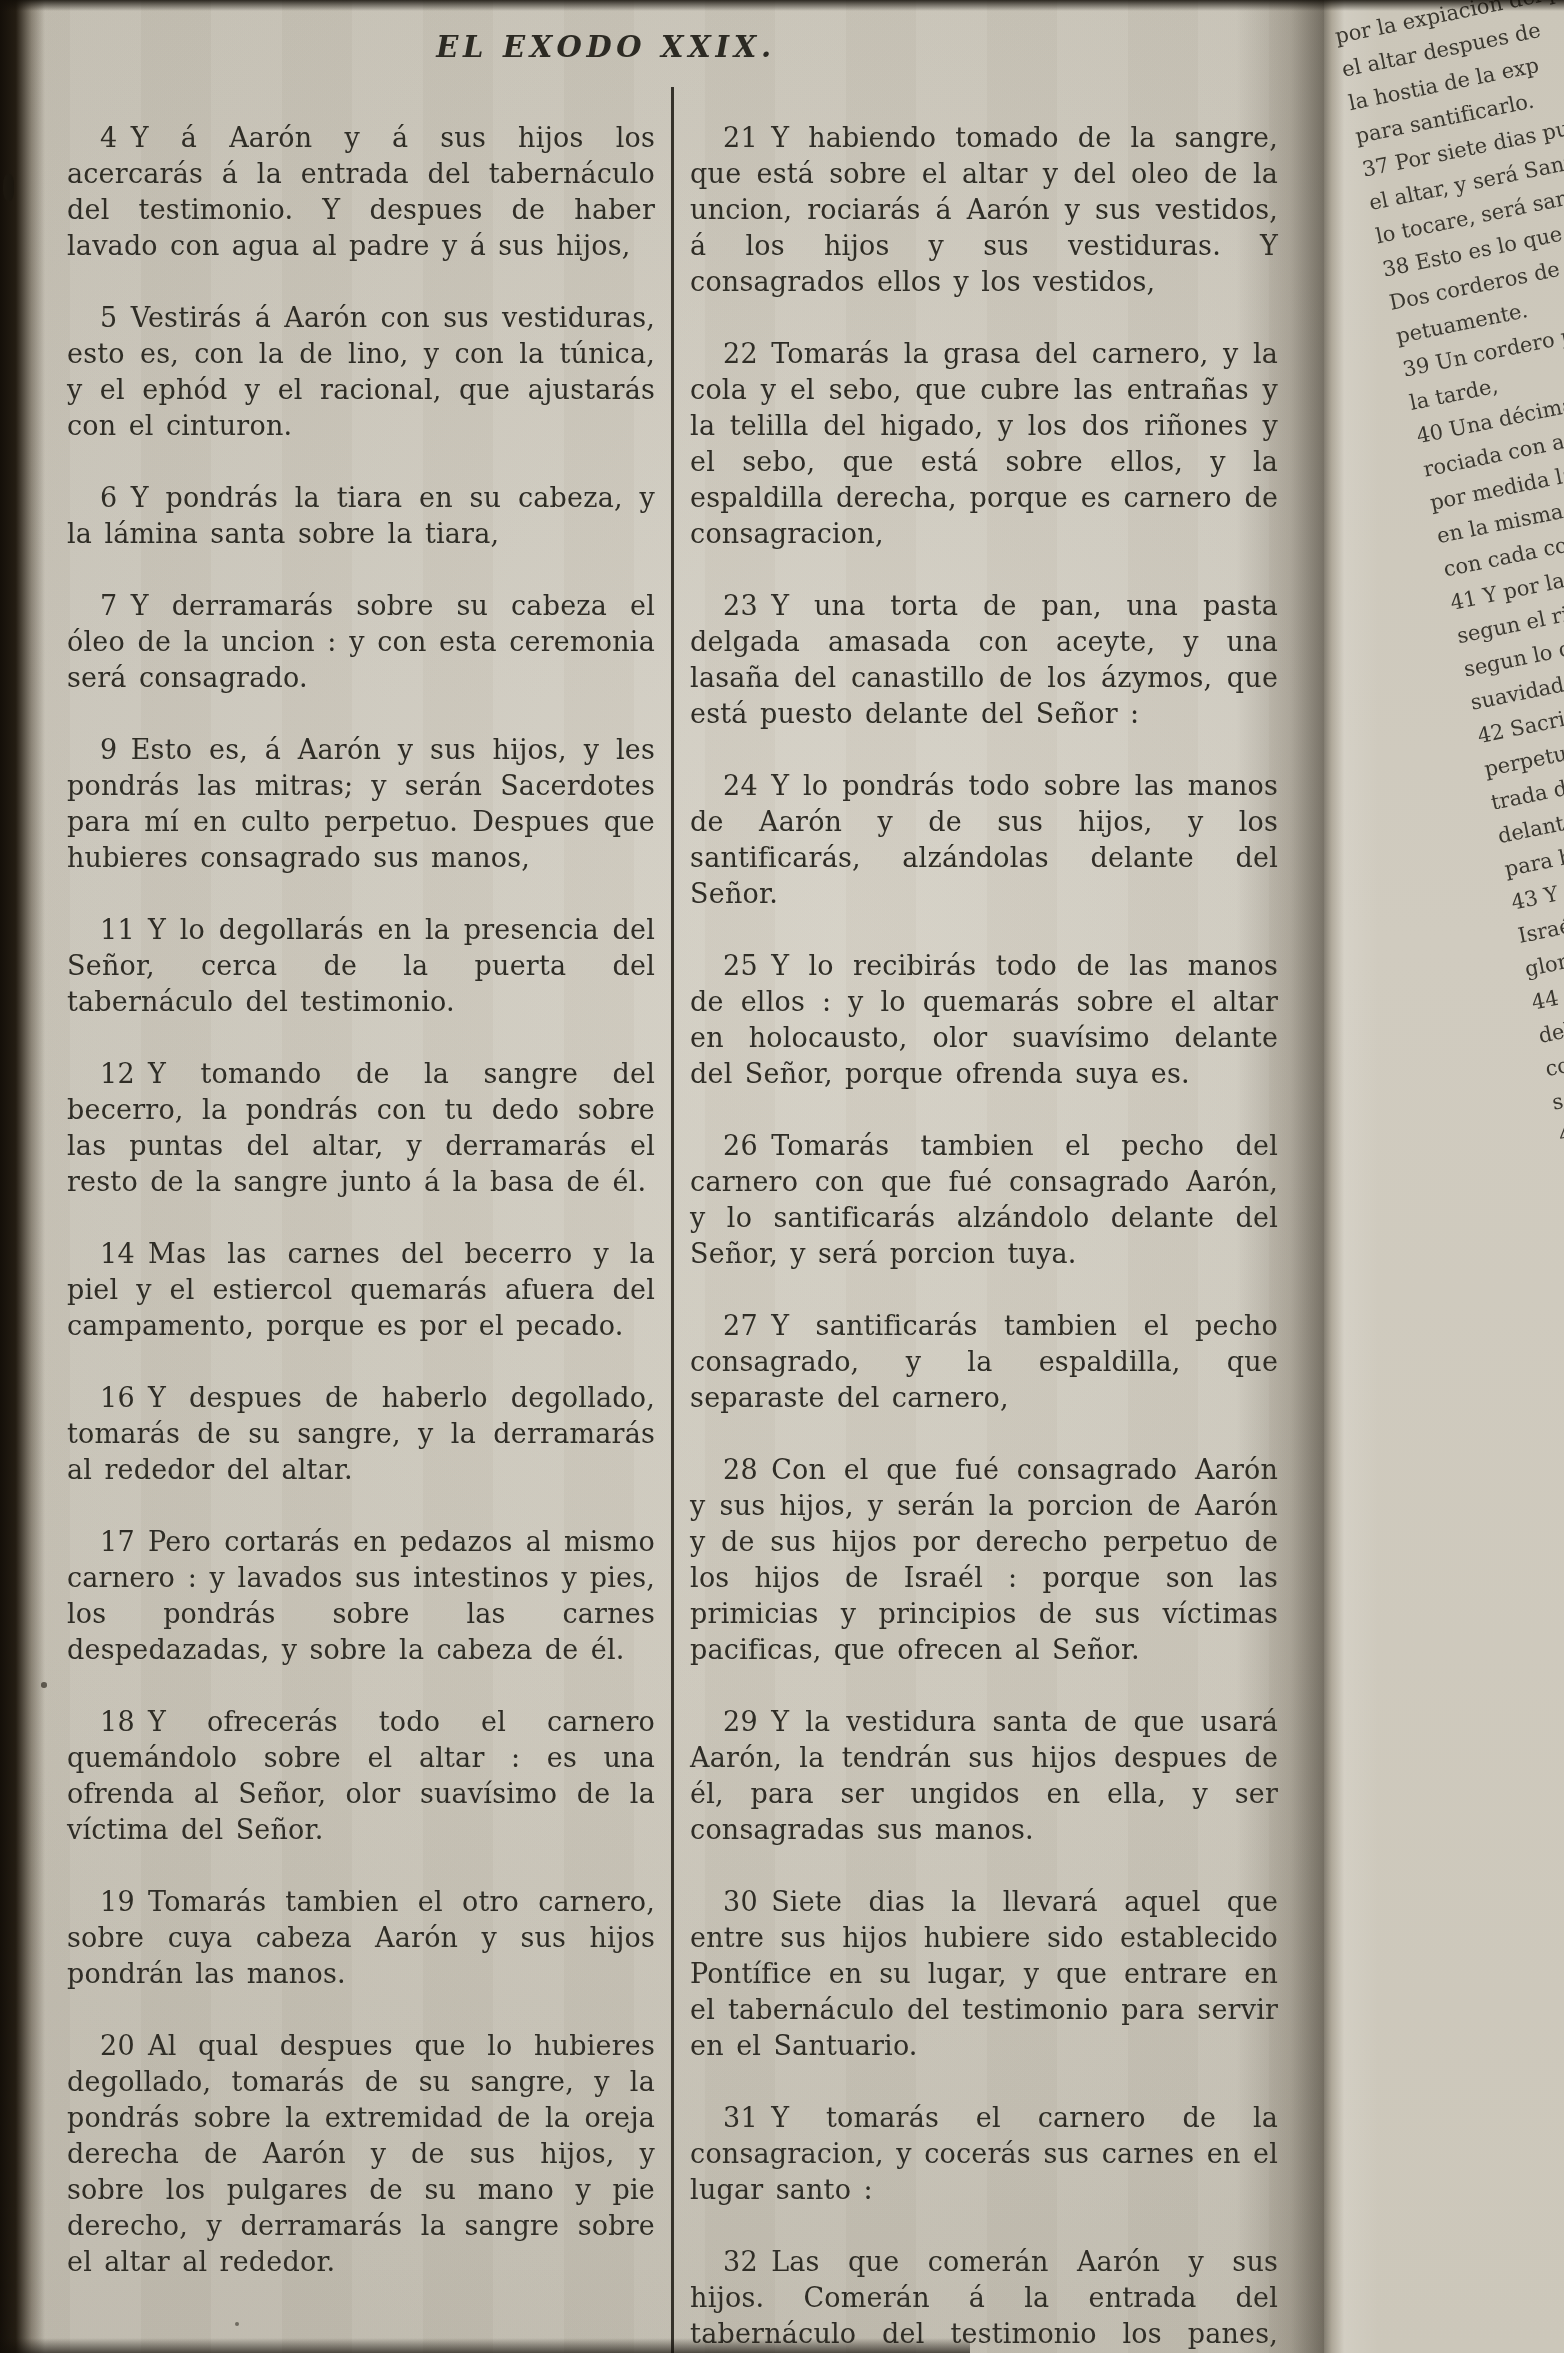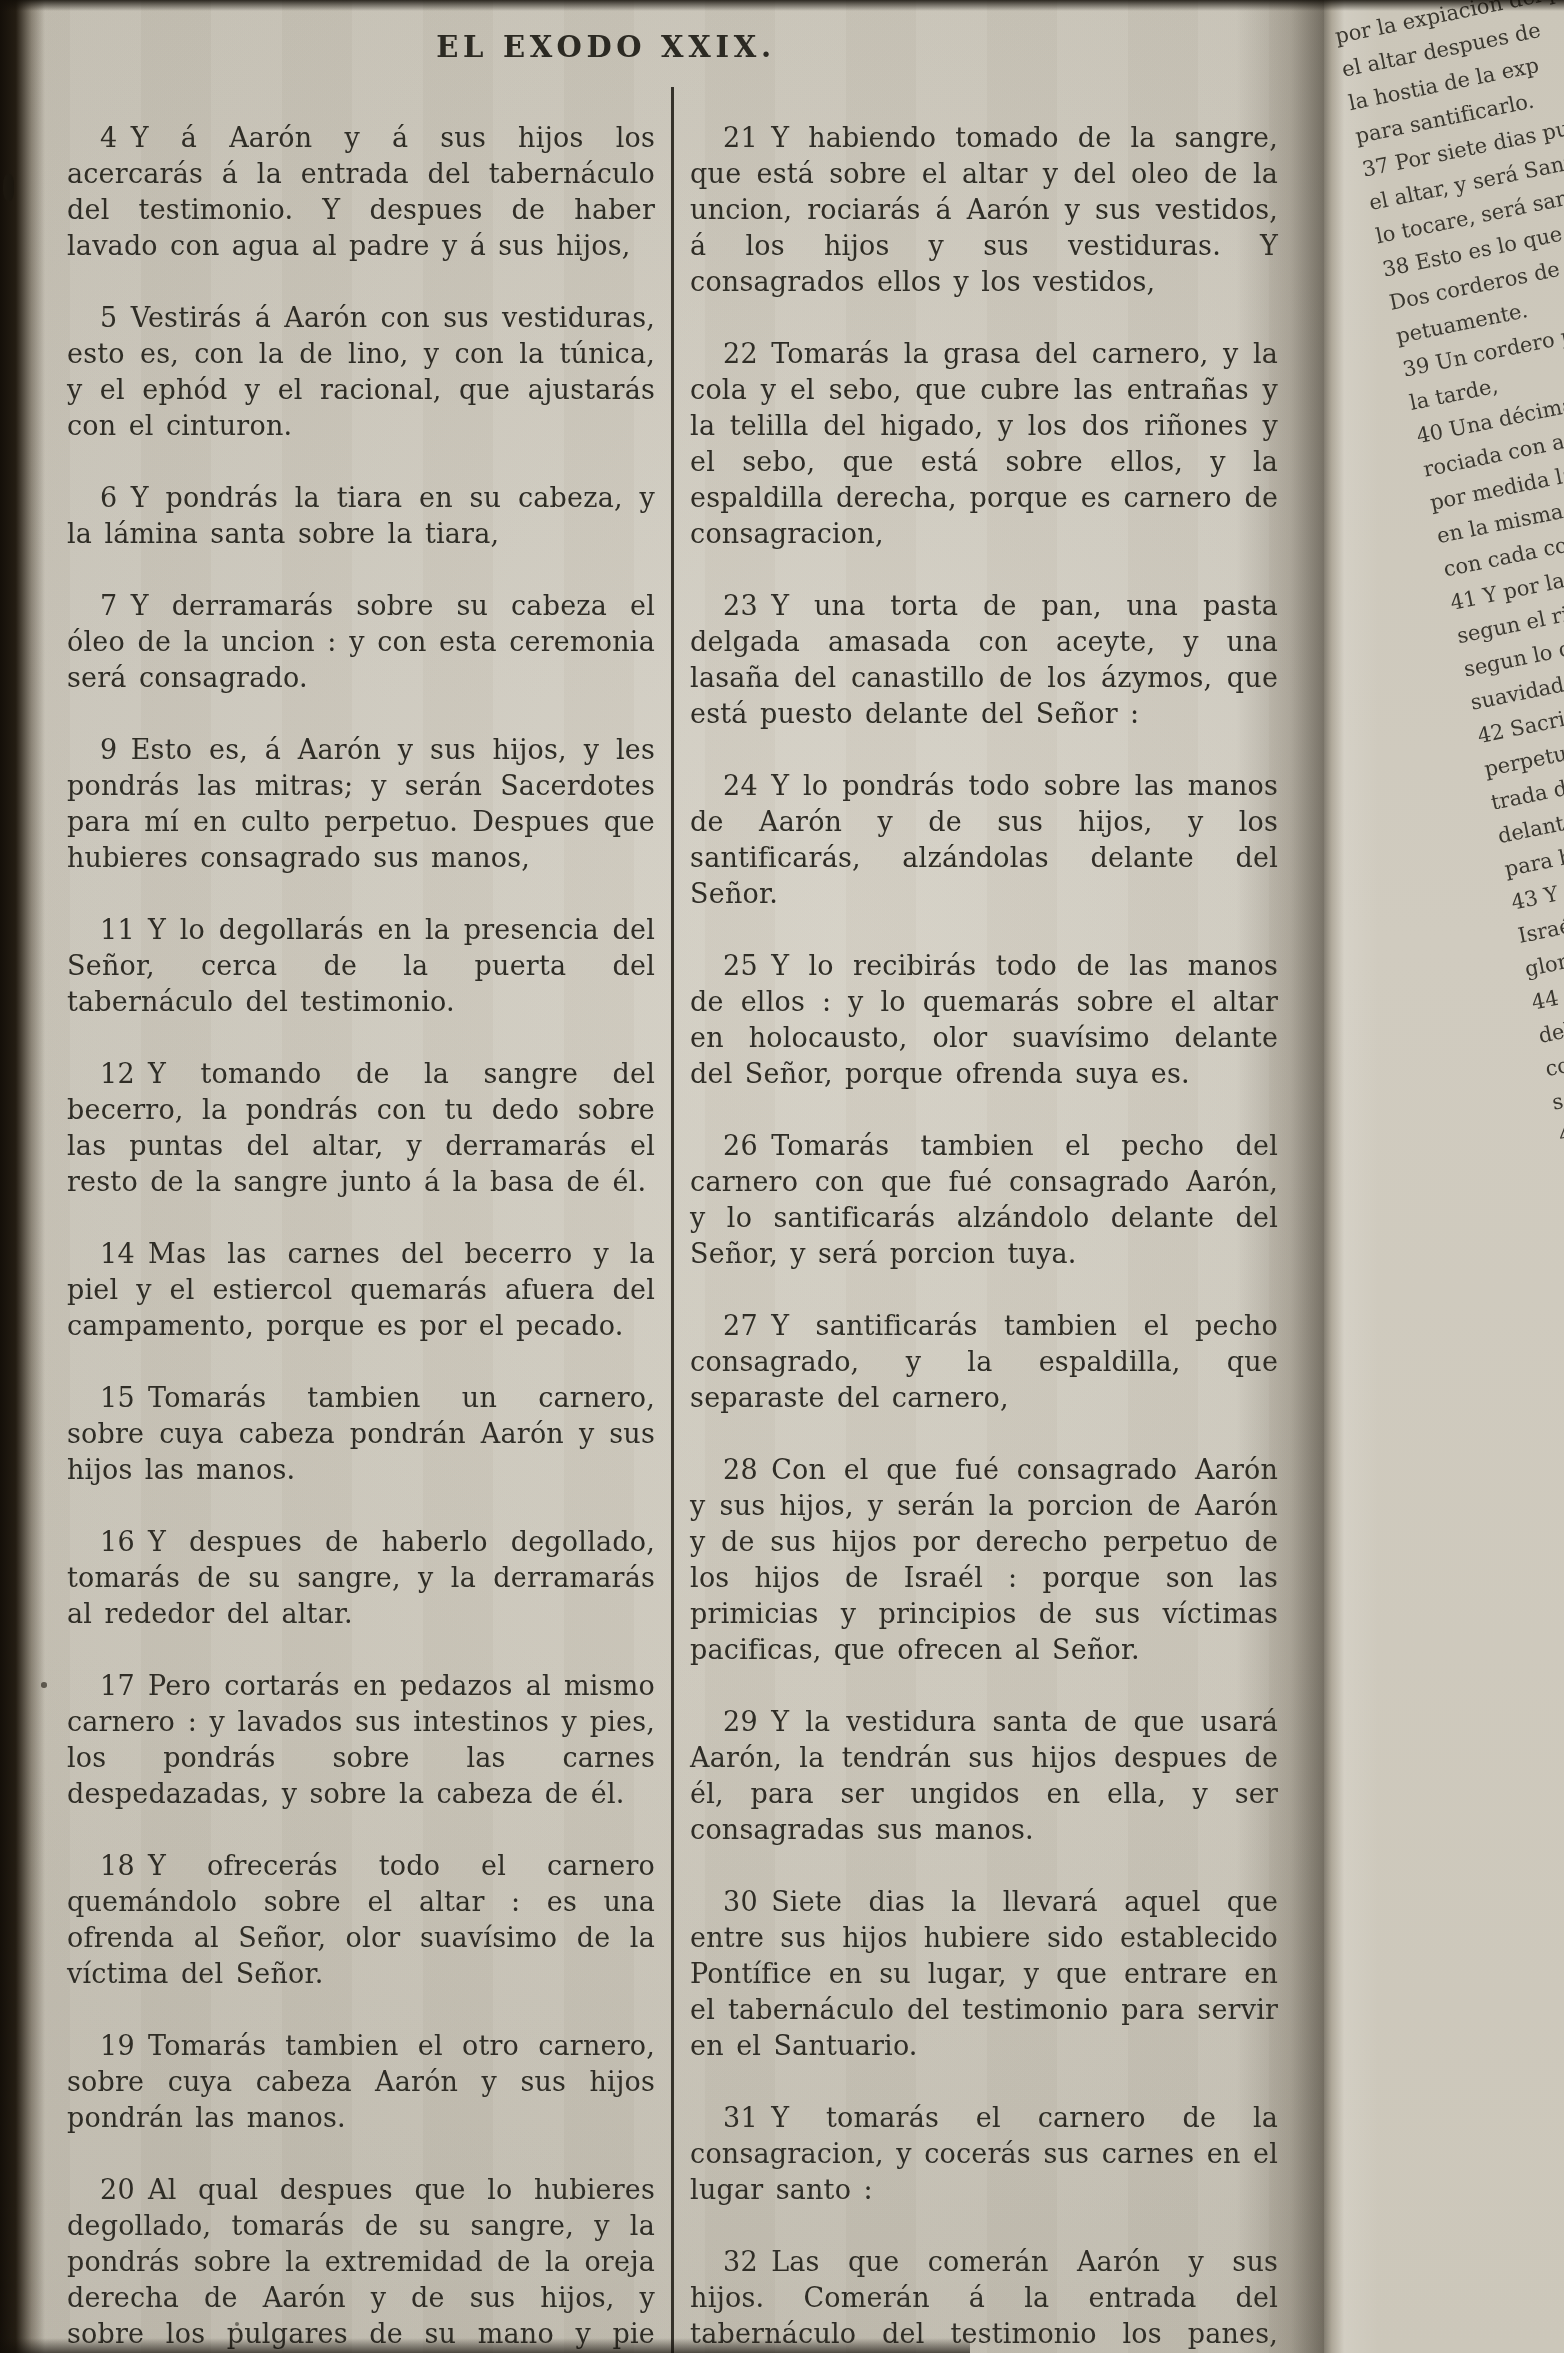--- a/index.html
+++ b/index.html
@@ -40,21 +40,21 @@
   .speck.s3 { left: 235px; top: 2322px; width: 3.9px; height: 3.9px; opacity: .5; }
 
   
   .gutter-shadow {
     position: absolute; left: 1236px; top: 0; width: 88px; height: 100%; z-index: 4;
     background: linear-gradient(to right, rgba(60,50,35,0) 0%, rgba(60,50,35,0.22) 62%, rgba(38,31,20,0.5) 100%);
   }
 
   
   .content { position: absolute; left: 67px; top: 30px; width: 1236px; z-index: 3; }
-  .header-row { width: 1078px; text-align: center; }
+  .header-row { width: 1078px; text-align: center; font-style: italic; }
   .page-header {
     display: inline-block;
     font-size: 29px; font-weight: bold; letter-spacing: 4.7px;
     color: #2c2a23;
   }
   .columns { display: flex; margin-top: 20.3px; align-items: stretch; }
   .col { width: 588px; font-size: 27px; line-height: 36px; text-align: justify;
          word-spacing: 3.5px; letter-spacing: 0.2px; }
   .col-divider { width: 2.3px; background: #35322a; margin: 3.1px 16.4px 7.8px 16.4px; }
   .verse { text-indent: 33px; margin-top: 36px; }
@@ -103,21 +103,20 @@
         <p class="verse"><span class="vnum">9</span><span class="vtext">Esto es, á Aarón y sus hijos, y les pondrás las mitras; y serán Sacerdotes para mí en culto perpetuo. Despues que hubieres consagrado sus manos,</span></p>
 
 
         <p class="verse"><span class="vnum">11</span><span class="vtext">Y lo degollarás en la presencia del Señor, cerca de la puerta del tabernáculo del testimonio.</span></p>
 
         <p class="verse"><span class="vnum">12</span><span class="vtext">Y tomando de la sangre del becerro, la pondrás con tu dedo sobre las puntas del altar, y derramarás el resto de la sangre junto á la basa de él.</span></p>
 
 
         <p class="verse"><span class="vnum">14</span><span class="vtext">Mas las carnes del becerro y la piel y el estiercol quemarás afuera del campamento, porque es por el pecado.</span></p>
 
-        <p class="verse"><span class="vnum">15</span><span class="vtext">Tomarás tambien un carnero, sobre cuya cabeza pondrán Aarón y sus hijos las manos.</span></p>
 
         <p class="verse"><span class="vnum">16</span><span class="vtext">Y despues de haberlo degollado, tomarás de su sangre, y la derramarás al rededor del altar.</span></p>
 
         <p class="verse"><span class="vnum">17</span><span class="vtext">Pero cortarás en pedazos al mismo carnero : y lavados sus intestinos y pies, los pondrás sobre las carnes despedazadas, y sobre la cabeza de él.</span></p>
 
         <p class="verse"><span class="vnum">18</span><span class="vtext">Y ofrecerás todo el carnero quemándolo sobre el altar : es una ofrenda al Señor, olor suavísimo de la víctima del Señor.</span></p>
 
         <p class="verse"><span class="vnum">19</span><span class="vtext">Tomarás tambien el otro carnero, sobre cuya cabeza Aarón y sus hijos pondrán las manos.</span></p>
 
         <p class="verse"><span class="vnum">20</span><span class="vtext">Al qual despues que lo hubieres degollado, tomarás de su sangre, y la pondrás sobre la extremidad de la oreja derecha de Aarón y de sus hijos, y sobre los pulgares de su mano y pie derecho, y derramarás la sangre sobre el altar al rededor.</span></p>

